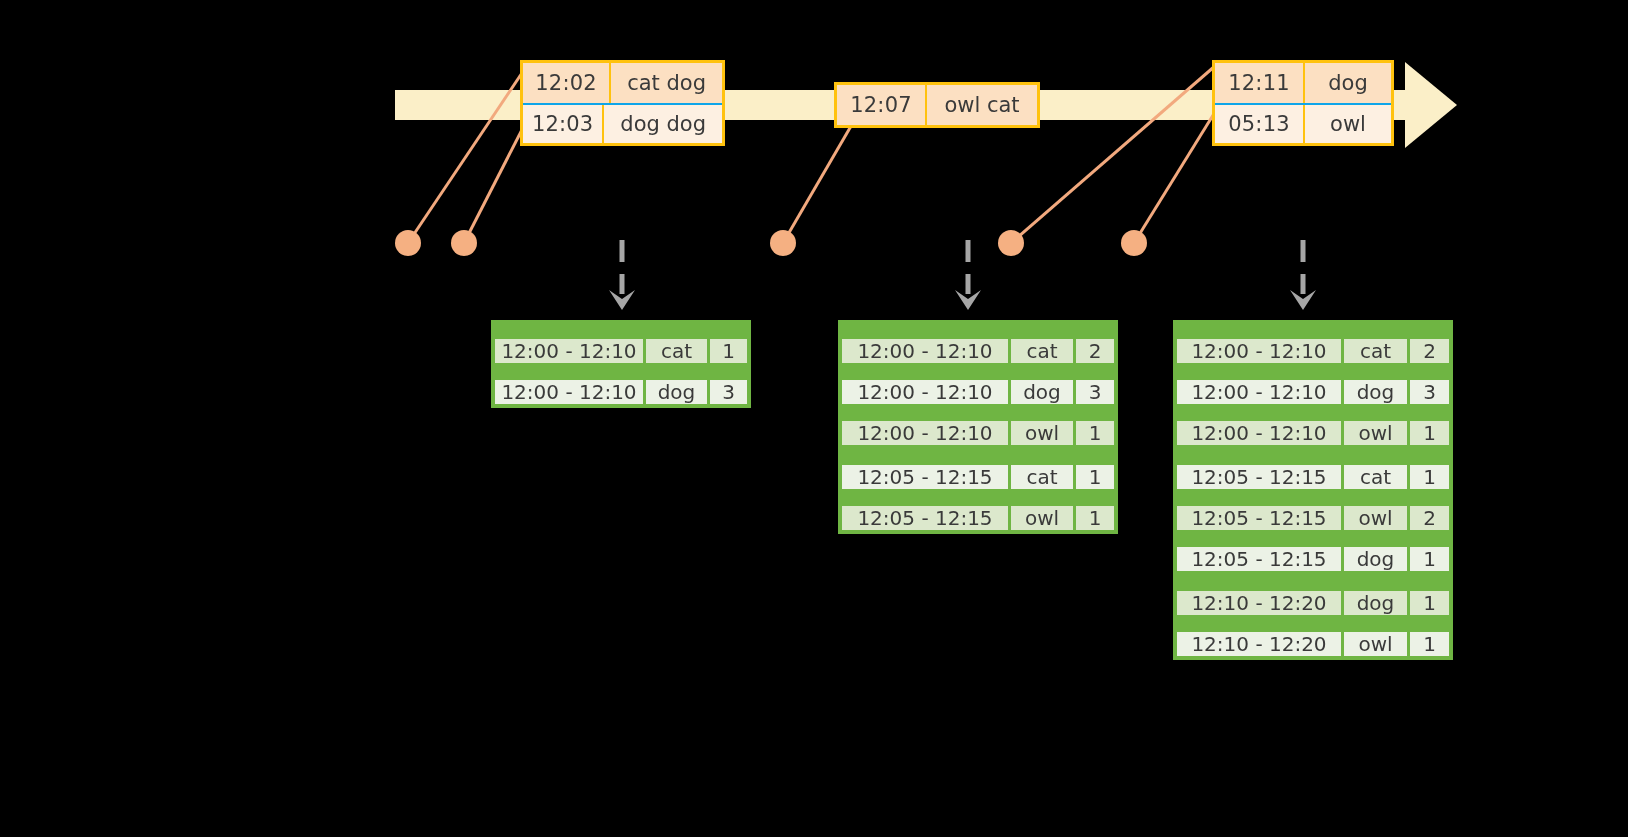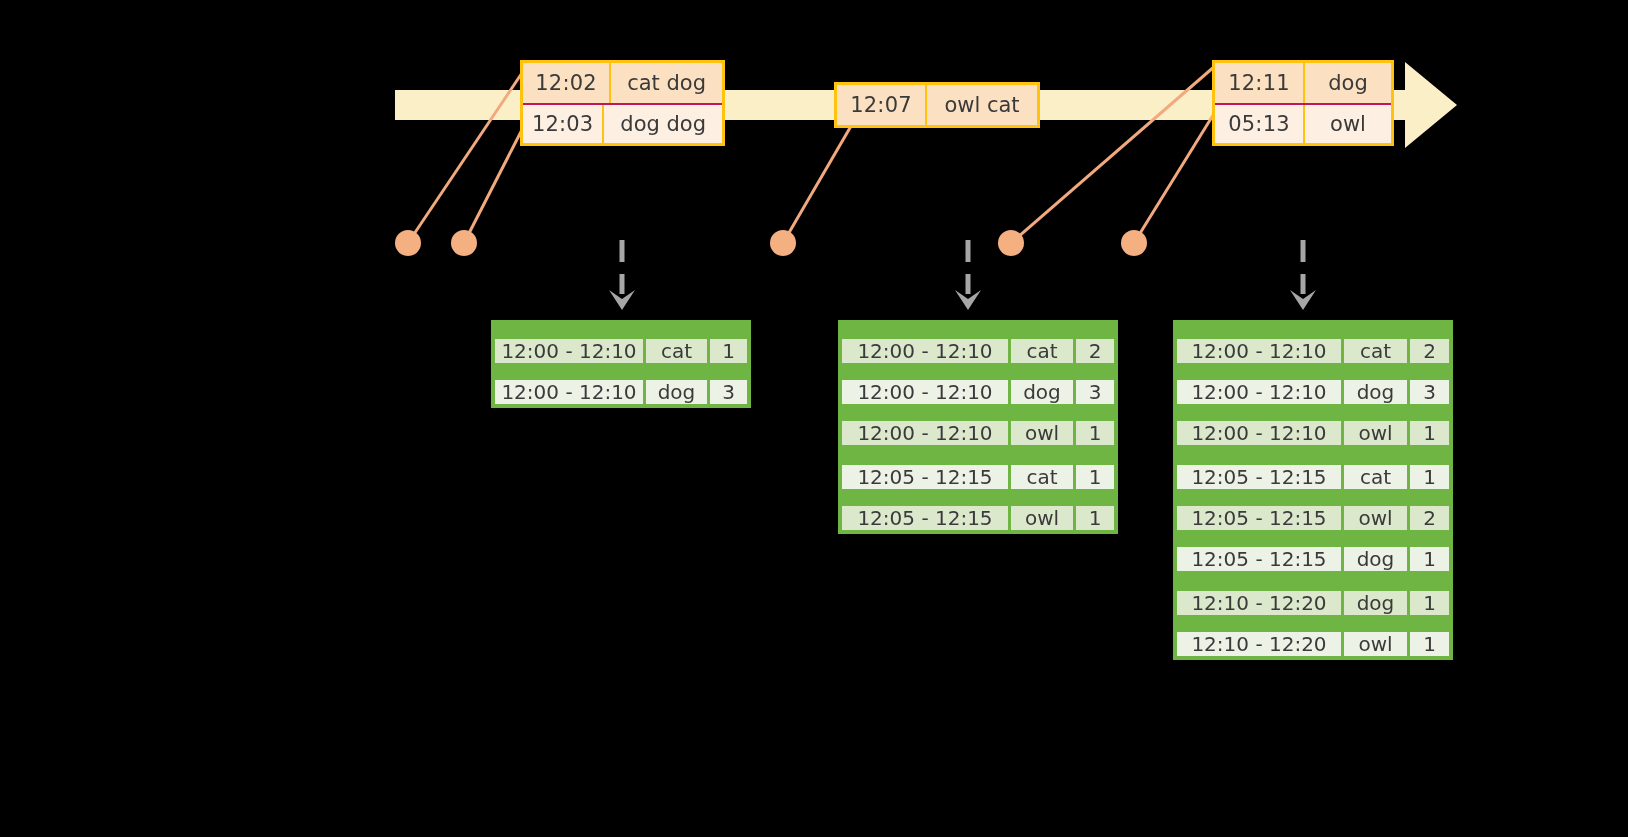--- a/index.html
+++ b/index.html
@@ -23,21 +23,21 @@
   .timeline-head-body{
     position:absolute;left:1395px;top:90px;width:20px;height:30px;background:#FBEFC8;
   }
 
   
   .evt{
     position:absolute;border:3px solid #FFC20E;box-sizing:border-box;
     display:flex;flex-direction:column;
   }
   .evt-row{display:flex;height:40px;box-sizing:border-box;}
-  .evt-row + .evt-row{border-top:2px solid #be185d;}
+  .evt-row + .evt-row{border-top:2px solid #0ea5e9;}
   .evt-row.dark{background:#FCE0C2;}
   .evt-row.light{background:#FDF0E2;}
   .evt-time{
     width:88px;display:flex;align-items:center;justify-content:center;
     border-right:2px solid #FFC20E;
     font-size:21px;color:#3a3a3a;letter-spacing:.2px;
   }
   .evt-words{
     flex:1;display:flex;align-items:center;justify-content:center;
     font-size:21px;color:#3a3a3a;padding:12px 16px;white-space:nowrap;

